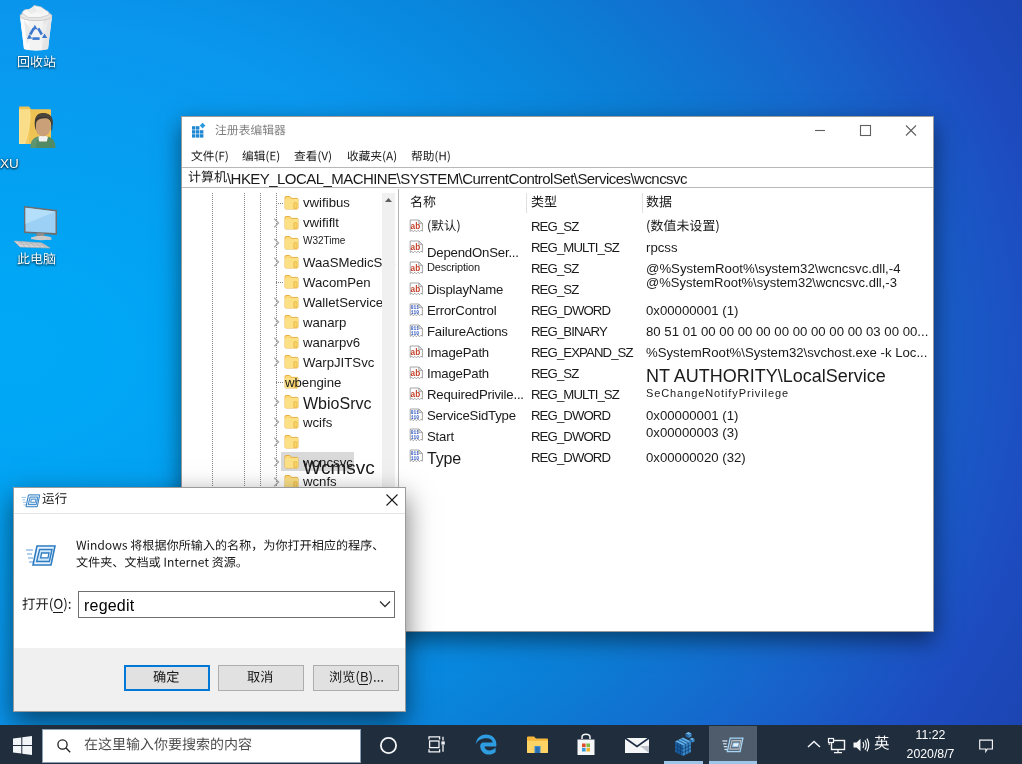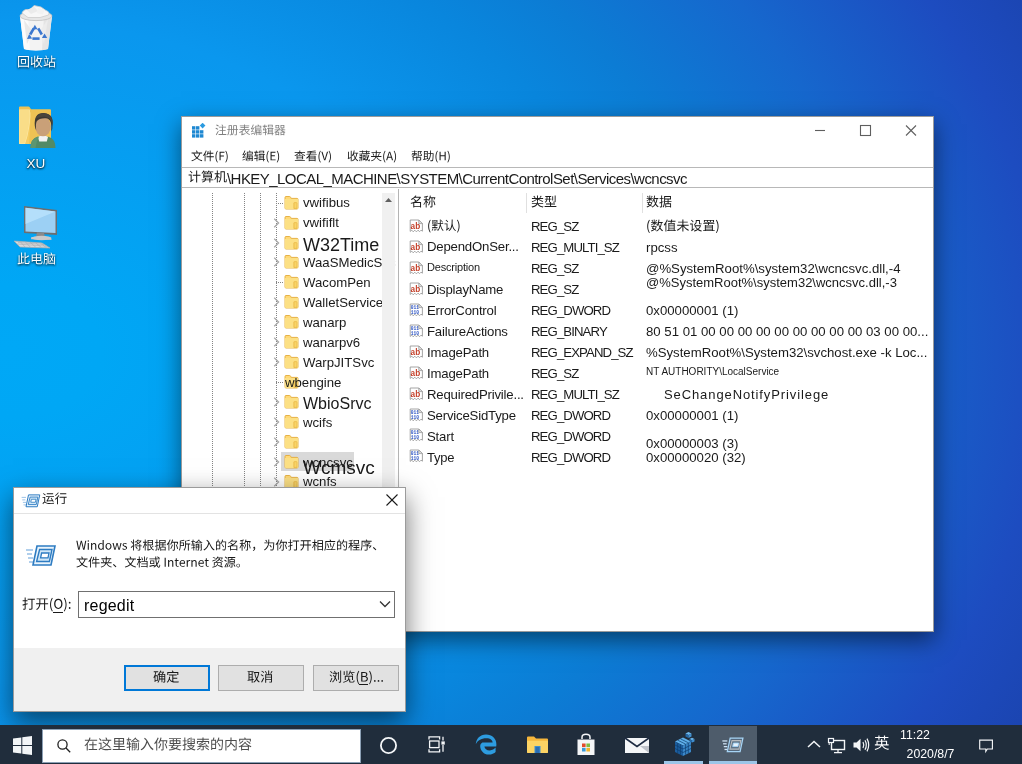--- a/index.html
+++ b/index.html
@@ -41,21 +41,21 @@
 <path d="M3.6 6.9 L13.4 7.1 Q14.4 13 12.7 23.6 Q11.3 33.6 8.6 40.5 L4 40.5 Q3.5 40.5 3.5 39.8 Z" fill="#f9dd88"></path>
 <g>
 <path d="M14.5 45 Q14.5 36 21.5 33.8 L32.5 33.8 Q39.5 36 39.5 45 Z" fill="#528a66"></path>
 <path d="M22 34 Q27 30.5 32 34 L30.8 38.5 L23.2 38.5 Z" fill="#f2f2f2"></path>
 <path d="M14.5 45 Q14.5 36 21.5 33.8 L23 33.8 Q20 39 19.5 45 Z" fill="#5c9670"></path>
 <ellipse cx="27" cy="23.5" rx="7.8" ry="9.8" fill="#c9a078"></ellipse>
 <path d="M18.8 23 Q17.6 9.5 28 10 Q38.4 10.8 36.4 23.5 Q36.8 26.5 35.2 28.5 Q36.6 15.5 29.6 15.2 Q23 15 20.8 18.2 Q19.4 20.5 20.2 27.5 Q19.2 25.5 18.8 23 Z" fill="#3d3833"></path>
 <path d="M19.6 15.5 Q23.6 8.5 31 10.8 Q37.2 13 36.6 21 Q33.2 12.8 27.2 13.8 Q22.2 14.3 19.6 15.5 Z" fill="#4a443c"></path>
 </g>
   </svg>
-<div class="txt" style="left:0;top:157px;width:72px;text-align:center;color:#fff;font-size:13.5px;text-shadow:0 1px 2px rgba(0,0,0,.95),0 0 3px rgba(0,0,0,.6)">XU</div>
+<div class="txt" style="left:0;top:157px;width:72px;color:#fff;font-size:13.5px;text-shadow:0 1px 2px rgba(0,0,0,.95),0 0 3px rgba(0,0,0,.6)">XU</div>
 <svg class="abs" style="left:12px;top:203px" width="48" height="48" viewBox="0 0 48 48">
 <path d="M12 3 L45 7 L45 32 L12 30 Z" fill="#6c6e70"></path>
 <path d="M13.5 4.8 L43.5 8.5 L43.5 30 L13.5 28.6 Z" fill="#9cd0f4"></path>
 <path d="M13.5 4.8 L43.5 8.5 L13.5 21 Z" fill="#b8e2fb" opacity="0.85"></path>
 <path d="M25 29.5 L32 30 L33 34 L24 33.6 Z" fill="#87898b"></path>
 <path d="M20 34 L38 34.8 Q40 35 39.5 37 L19 36.2 Q18.5 34 20 34 Z" fill="#bfc1c3"></path>
 <ellipse cx="29.5" cy="35" rx="10" ry="2.2" fill="#c8cacc"></ellipse>
 <g>
 <path d="M2 38 L30 40 L38 45 L8 44 Z" fill="#d8dadc" stroke="#aaacae" stroke-width="0.7"></path>
 <g stroke="#a8aaac" stroke-width="0.6">
@@ -177,21 +177,21 @@
 <div class="txt" style="left:303px;top:216.3px;font-size:13.2px">vwififlt</div>
 <svg class="abs" style="left:269.5px;top:236.5px" width="12" height="12" viewBox="0 0 12 12">
     <path d="M4.2 1.8 L8.6 6 L4.2 10.2" fill="none" stroke="#a8a8a8" stroke-width="1.25"></path>
   </svg>
 <svg class="abs" style="left:284.0px;top:234.5px" width="15" height="16" viewBox="0 0 15 16">
 <path d="M1 2.5 Q1 1.5 2 1.5 L5.5 1.5 Q6.3 1.5 6.6 2.2 L7.2 3.4 L13 3.4 Q14 3.4 14 4.4 L14 13 Q14 14 13 14 L2 14 Q1 14 1 13 Z" fill="#ffd978" stroke="#e3ac39" stroke-width="0.9"></path>
 <path d="M1 4 L14 4 L14 13 Q14 14 13 14 L2 14 Q1 14 1 13 Z" fill="#fce085"></path>
 <path d="M9.5 8 L13 8 L13 14 L9.5 14 Z M9.5 8" fill="#f7cf66"></path>
 <path d="M10 8.2 Q9.6 7.8 10.2 7.6 L12.4 7.6 Q13 7.6 13 8.2 L13 13.4 L10 13.4 Z" fill="#f9d468" stroke="#e8b646" stroke-width="0.7"></path>
 </svg>
-<div class="txt" style="left:303px;top:236.3px;font-size:18px">W32Time</div>
+<div class="txt" style="left:303px;top:236.3px;font-size:10px">W32Time</div>
 <svg class="abs" style="left:269.5px;top:256.4px" width="12" height="12" viewBox="0 0 12 12">
     <path d="M4.2 1.8 L8.6 6 L4.2 10.2" fill="none" stroke="#a8a8a8" stroke-width="1.25"></path>
   </svg>
 <svg class="abs" style="left:284.0px;top:254.4px" width="15" height="16" viewBox="0 0 15 16">
 <path d="M1 2.5 Q1 1.5 2 1.5 L5.5 1.5 Q6.3 1.5 6.6 2.2 L7.2 3.4 L13 3.4 Q14 3.4 14 4.4 L14 13 Q14 14 13 14 L2 14 Q1 14 1 13 Z" fill="#ffd978" stroke="#e3ac39" stroke-width="0.9"></path>
 <path d="M1 4 L14 4 L14 13 Q14 14 13 14 L2 14 Q1 14 1 13 Z" fill="#fce085"></path>
 <path d="M9.5 8 L13 8 L13 14 L9.5 14 Z M9.5 8" fill="#f7cf66"></path>
 <path d="M10 8.2 Q9.6 7.8 10.2 7.6 L12.4 7.6 Q13 7.6 13 8.2 L13 13.4 L10 13.4 Z" fill="#f9d468" stroke="#e8b646" stroke-width="0.7"></path>
 </svg>
 <div class="txt" style="left:303px;top:256.2px;font-size:13.2px">WaaSMedicSvc</div>
@@ -338,21 +338,21 @@
       <path transform="translate(30.39,11.44) scale(0.01300,-0.01300)" d="M459 839V676H133V602H459V429H62V355H416C326 226 174 101 34 39C51 24 76 -5 89 -24C221 44 362 163 459 296V-80H538V300C636 166 778 42 911 -25C924 -5 949 25 966 40C826 101 673 226 581 355H942V429H538V602H874V676H538V839Z"></path>
       <path transform="translate(43.39,11.44) scale(0.01300,-0.01300)" d="M122 776C175 729 242 662 273 619L324 672C292 713 225 778 171 822ZM43 526V454H184V95C184 49 153 16 134 4C148 -11 168 -42 175 -60C190 -40 217 -20 395 112C386 127 374 155 368 175L257 94V526ZM491 804V693C491 619 469 536 337 476C351 464 377 435 386 420C530 489 562 597 562 691V734H739V573C739 497 753 469 823 469C834 469 883 469 898 469C918 469 939 470 951 474C948 491 946 520 944 539C932 536 911 534 897 534C884 534 839 534 828 534C812 534 810 543 810 572V804ZM805 328C769 248 715 182 649 129C582 184 529 251 493 328ZM384 398V328H436L422 323C462 231 519 151 590 86C515 38 429 5 341 -15C355 -31 371 -61 377 -80C474 -54 566 -16 647 39C723 -17 814 -58 917 -83C926 -62 947 -32 963 -16C867 4 781 39 708 86C793 160 861 256 901 381L855 401L842 398Z"></path>
       <path transform="translate(56.39,11.44) scale(0.01300,-0.01300)" d="M651 748H820V658H651ZM417 748H582V658H417ZM189 748H348V658H189ZM190 427V6H57V-50H945V6H808V427H495L509 486H922V545H520L531 603H895V802H117V603H454L446 545H68V486H436L424 427ZM262 6V68H734V6ZM262 275H734V217H262ZM262 320V376H734V320ZM262 172H734V113H262Z"></path>
       <path transform="translate(69.39,11.44) scale(0.01300,-0.01300)" d="M99 -196C191 -47 246 114 246 311C246 507 191 668 99 818L42 792C128 649 171 480 171 311C171 141 128 -29 42 -171Z"></path>
     </svg></div>
 <svg class="abs" style="left:408.5px;top:240.0px" width="15" height="15" viewBox="0 0 15 15">
 <path d="M1.2 1 L9.8 1 L13.4 4.6 L13.4 12.2 L12 11.2 L10.6 12.6 L9 11.2 L7.4 12.8 L5.8 11.2 L4.2 12.8 L2.8 11.2 L1.2 12.4 Z" fill="#fff" stroke="#9a9a9a" stroke-width="0.9"></path>
 <path d="M9.8 1 L9.8 4.6 L13.4 4.6 Z" fill="#e8e8e8" stroke="#9a9a9a" stroke-width="0.8"></path>
 <text x="1.6" y="9.6" font-family="Liberation Sans" font-weight="bold" font-size="8.2" fill="#c4402a">ab</text>
 </svg>
-<div class="txt" style="left:427px;top:240px;font-size:13.2px;letter-spacing:-0.2px">DependOnSer...</div>
+<div class="txt" style="left:427px;top:246px;font-size:13.2px;letter-spacing:-0.2px">DependOnSer...</div>
 <div class="txt" style="left:531px;top:241.3px;font-size:13.2px;letter-spacing:-0.9px">REG_MULTI_SZ</div>
 <div class="txt" style="left:646px;top:241.3px;font-size:13.2px;letter-spacing:normal">rpcss</div>
 <svg class="abs" style="left:408.5px;top:261.0px" width="15" height="15" viewBox="0 0 15 15">
 <path d="M1.2 1 L9.8 1 L13.4 4.6 L13.4 12.2 L12 11.2 L10.6 12.6 L9 11.2 L7.4 12.8 L5.8 11.2 L4.2 12.8 L2.8 11.2 L1.2 12.4 Z" fill="#fff" stroke="#9a9a9a" stroke-width="0.9"></path>
 <path d="M9.8 1 L9.8 4.6 L13.4 4.6 Z" fill="#e8e8e8" stroke="#9a9a9a" stroke-width="0.8"></path>
 <text x="1.6" y="9.6" font-family="Liberation Sans" font-weight="bold" font-size="8.2" fill="#c4402a">ab</text>
 </svg>
 <div class="txt" style="left:427px;top:262.3px;font-size:11px;letter-spacing:-0.2px">Description</div>
 <div class="txt" style="left:531px;top:262.3px;font-size:13.2px;letter-spacing:-0.9px">REG_SZ</div>
 <div class="txt" style="left:646px;top:262.3px;font-size:13.2px;letter-spacing:normal">@%SystemRoot%\system32\wcncsvc.dll,-4</div>
@@ -394,29 +394,29 @@
 <div class="txt" style="left:427px;top:346.0px;font-size:13.2px;letter-spacing:-0.2px">ImagePath</div>
 <div class="txt" style="left:531px;top:346.0px;font-size:13.2px;letter-spacing:-0.9px">REG_EXPAND_SZ</div>
 <div class="txt" style="left:646px;top:346.0px;font-size:13.2px;letter-spacing:normal">%SystemRoot%\System32\svchost.exe -k Loc...</div>
 <svg class="abs" style="left:408.5px;top:365.6px" width="15" height="15" viewBox="0 0 15 15">
 <path d="M1.2 1 L9.8 1 L13.4 4.6 L13.4 12.2 L12 11.2 L10.6 12.6 L9 11.2 L7.4 12.8 L5.8 11.2 L4.2 12.8 L2.8 11.2 L1.2 12.4 Z" fill="#fff" stroke="#9a9a9a" stroke-width="0.9"></path>
 <path d="M9.8 1 L9.8 4.6 L13.4 4.6 Z" fill="#e8e8e8" stroke="#9a9a9a" stroke-width="0.8"></path>
 <text x="1.6" y="9.6" font-family="Liberation Sans" font-weight="bold" font-size="8.2" fill="#c4402a">ab</text>
 </svg>
 <div class="txt" style="left:427px;top:366.9px;font-size:13.2px;letter-spacing:-0.2px">ImagePath</div>
 <div class="txt" style="left:531px;top:366.9px;font-size:13.2px;letter-spacing:-0.9px">REG_SZ</div>
-<div class="txt" style="left:646px;top:366.9px;font-size:10px;letter-spacing:normal">NT AUTHORITY\LocalService</div>
+<div class="txt" style="left:646px;top:366.9px;font-size:18px;letter-spacing:normal">NT AUTHORITY\LocalService</div>
 <svg class="abs" style="left:408.5px;top:386.5px" width="15" height="15" viewBox="0 0 15 15">
 <path d="M1.2 1 L9.8 1 L13.4 4.6 L13.4 12.2 L12 11.2 L10.6 12.6 L9 11.2 L7.4 12.8 L5.8 11.2 L4.2 12.8 L2.8 11.2 L1.2 12.4 Z" fill="#fff" stroke="#9a9a9a" stroke-width="0.9"></path>
 <path d="M9.8 1 L9.8 4.6 L13.4 4.6 Z" fill="#e8e8e8" stroke="#9a9a9a" stroke-width="0.8"></path>
 <text x="1.6" y="9.6" font-family="Liberation Sans" font-weight="bold" font-size="8.2" fill="#c4402a">ab</text>
 </svg>
 <div class="txt" style="left:427px;top:387.8px;font-size:13.2px;letter-spacing:-0.2px">RequiredPrivile...</div>
 <div class="txt" style="left:531px;top:387.8px;font-size:13.2px;letter-spacing:-0.9px">REG_MULTI_SZ</div>
-<div class="txt" style="left:664px;top:387.8px;font-size:13px;letter-spacing:0.9px">SeChangeNotifyPrivilege</div>
+<div class="txt" style="left:646px;top:387.8px;font-size:11px;letter-spacing:0.9px">SeChangeNotifyPrivilege</div>
 <svg class="abs" style="left:408.5px;top:407.5px" width="15" height="15" viewBox="0 0 15 15">
 <path d="M1.2 1 L9.8 1 L13.4 4.6 L13.4 12.2 L12 11.2 L10.6 12.6 L9 11.2 L7.4 12.8 L5.8 11.2 L4.2 12.8 L2.8 11.2 L1.2 12.4 Z" fill="#fff" stroke="#9a9a9a" stroke-width="0.9"></path>
 <path d="M9.8 1 L9.8 4.6 L13.4 4.6 Z" fill="#e8e8e8" stroke="#9a9a9a" stroke-width="0.8"></path>
 <g font-family="Liberation Mono" font-size="4.6" font-weight="bold" fill="#2d54c4">
 <text x="1.8" y="6.4">011</text>
       <text x="1.8" y="10.6">110</text>
     </g>
 </svg>
 <div class="txt" style="left:427px;top:408.8px;font-size:13.2px;letter-spacing:-0.2px">ServiceSidType</div>
 <div class="txt" style="left:531px;top:408.8px;font-size:13.2px;letter-spacing:-0.9px">REG_DWORD</div>
@@ -424,30 +424,30 @@
 <svg class="abs" style="left:408.5px;top:428.4px" width="15" height="15" viewBox="0 0 15 15">
 <path d="M1.2 1 L9.8 1 L13.4 4.6 L13.4 12.2 L12 11.2 L10.6 12.6 L9 11.2 L7.4 12.8 L5.8 11.2 L4.2 12.8 L2.8 11.2 L1.2 12.4 Z" fill="#fff" stroke="#9a9a9a" stroke-width="0.9"></path>
 <path d="M9.8 1 L9.8 4.6 L13.4 4.6 Z" fill="#e8e8e8" stroke="#9a9a9a" stroke-width="0.8"></path>
 <g font-family="Liberation Mono" font-size="4.6" font-weight="bold" fill="#2d54c4">
 <text x="1.8" y="6.4">011</text>
       <text x="1.8" y="10.6">110</text>
     </g>
 </svg>
 <div class="txt" style="left:427px;top:429.7px;font-size:13.2px;letter-spacing:-0.2px">Start</div>
 <div class="txt" style="left:531px;top:429.7px;font-size:13.2px;letter-spacing:-0.9px">REG_DWORD</div>
-<div class="txt" style="left:646px;top:437px;font-size:13.2px;letter-spacing:normal">0x00000003 (3)</div>
+<div class="txt" style="left:646px;top:426px;font-size:13.2px;letter-spacing:normal">0x00000003 (3)</div>
 <svg class="abs" style="left:408.5px;top:449.3px" width="15" height="15" viewBox="0 0 15 15">
 <path d="M1.2 1 L9.8 1 L13.4 4.6 L13.4 12.2 L12 11.2 L10.6 12.6 L9 11.2 L7.4 12.8 L5.8 11.2 L4.2 12.8 L2.8 11.2 L1.2 12.4 Z" fill="#fff" stroke="#9a9a9a" stroke-width="0.9"></path>
 <path d="M9.8 1 L9.8 4.6 L13.4 4.6 Z" fill="#e8e8e8" stroke="#9a9a9a" stroke-width="0.8"></path>
 <g font-family="Liberation Mono" font-size="4.6" font-weight="bold" fill="#2d54c4">
 <text x="1.8" y="6.4">011</text>
       <text x="1.8" y="10.6">110</text>
     </g>
 </svg>
-<div class="txt" style="left:427px;top:450.6px;font-size:13px;letter-spacing:-0.2px">Type</div>
+<div class="txt" style="left:427px;top:450.6px;font-size:16px;letter-spacing:-0.2px">Type</div>
 <div class="txt" style="left:531px;top:450.6px;font-size:13.2px;letter-spacing:-0.9px">REG_DWORD</div>
 <div class="txt" style="left:646px;top:450.6px;font-size:13.2px;letter-spacing:normal">0x00000020 (32)</div>
 <div class="abs" style="left:13px;top:487px;width:393px;height:225px;background:#fff;border:1px solid #9b9b9b;box-shadow:0 10px 26px rgba(0,0,0,.55)"></div>
 <svg class="abs" style="left:21.0px;top:492.5px" width="20" height="15" viewBox="0 0 32 24">
 <g stroke="#9cc3e8" stroke-width="1.6">
       <line x1="1" y1="7" x2="8" y2="7"></line>
       <line x1="2" y1="11" x2="7" y2="11"></line>
       <line x1="3" y1="15" x2="8" y2="15"></line>
       <line x1="4" y1="19" x2="9" y2="19"></line>
     </g>
@@ -671,16 +671,16 @@
   </svg>
 <svg class="abs" style="left:852px;top:737px" width="18" height="16" viewBox="0 0 18 16">
 <path d="M1.5 5.5 L4.5 5.5 L8.5 1.8 L8.5 14.2 L4.5 10.5 L1.5 10.5 Z" fill="#f4f6f8"></path>
 <path d="M11 5 Q12.6 8 11 11" fill="none" stroke="#f4f6f8" stroke-width="1.2"></path>
 <path d="M13 3.2 Q15.6 8 13 12.8" fill="none" stroke="#f4f6f8" stroke-width="1.2"></path>
 <path d="M15 1.6 Q18.4 8 15 14.4" fill="none" stroke="#f4f6f8" stroke-width="1.2"></path>
   </svg>
 <div style="position:absolute;left:874.0px;top:735.3px;"><svg width="16" height="19" style="overflow:visible" fill="#ffffff">
       <path transform="translate(0.00,13.64) scale(0.01550,-0.01550)" d="M457 627V512H160V278H57V207H431C391 118 288 37 38 -19C55 -36 75 -66 84 -82C345 -19 458 75 505 181C585 35 721 -47 921 -82C931 -61 952 -30 969 -14C776 13 641 83 569 207H945V278H846V512H535V627ZM232 278V446H457V351C457 327 456 302 452 278ZM771 278H531C534 302 535 326 535 350V446H771ZM640 840V748H355V840H281V748H69V680H281V575H355V680H640V575H715V680H928V748H715V840Z"></path>
     </svg></div>
-<div class="txt" style="left:900px;top:729px;width:61px;text-align:left;color:#fff;font-size:12.3px">11:22</div>
+<div class="txt" style="left:900px;top:729px;width:61px;text-align:center;color:#fff;font-size:12.3px">11:22</div>
 <div class="txt" style="left:896px;top:747.5px;width:69px;text-align:center;color:#fff;font-size:12.3px">2020/8/7</div>
 <svg class="abs" style="left:978px;top:739px" width="17" height="15" viewBox="0 0 18 17">
 <path d="M1.3 1.3 L15.7 1.3 L15.7 11.3 L10 11.3 L8.2 14 L8.2 11.3 L1.3 11.3 Z" fill="none" stroke="#f4f6f8" stroke-width="1.3"></path>
   </svg>
 </body></html>

